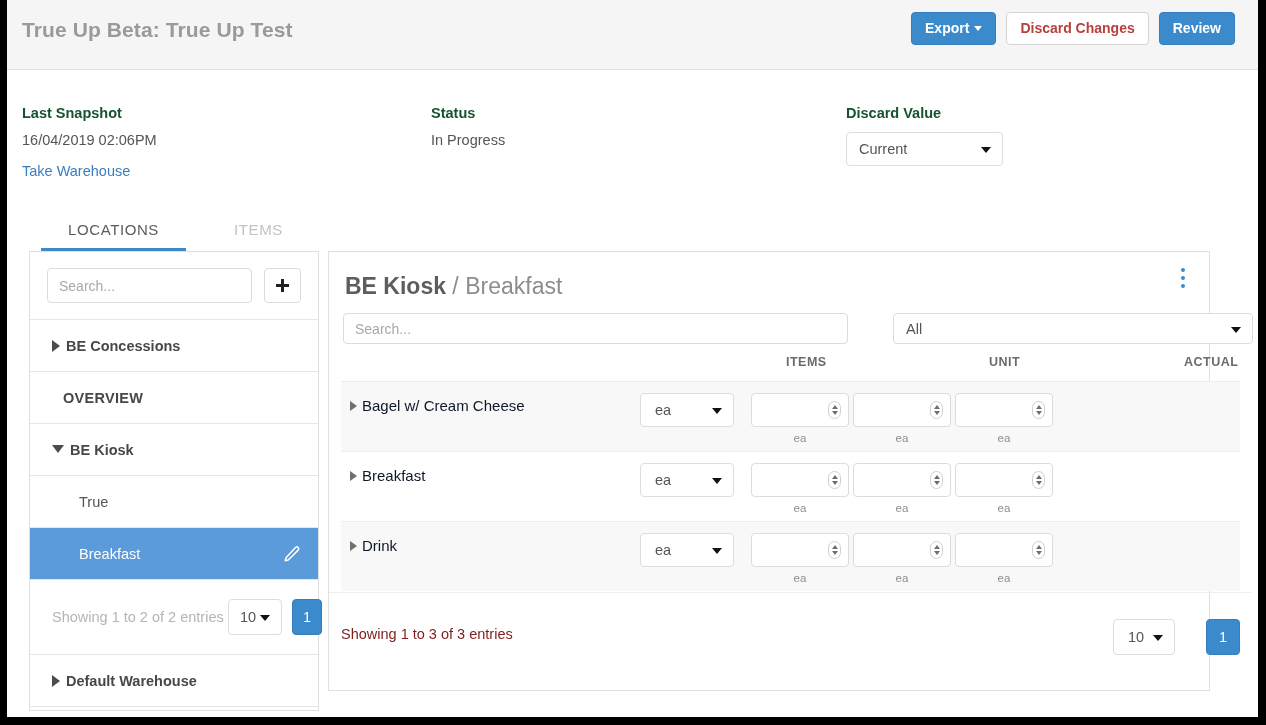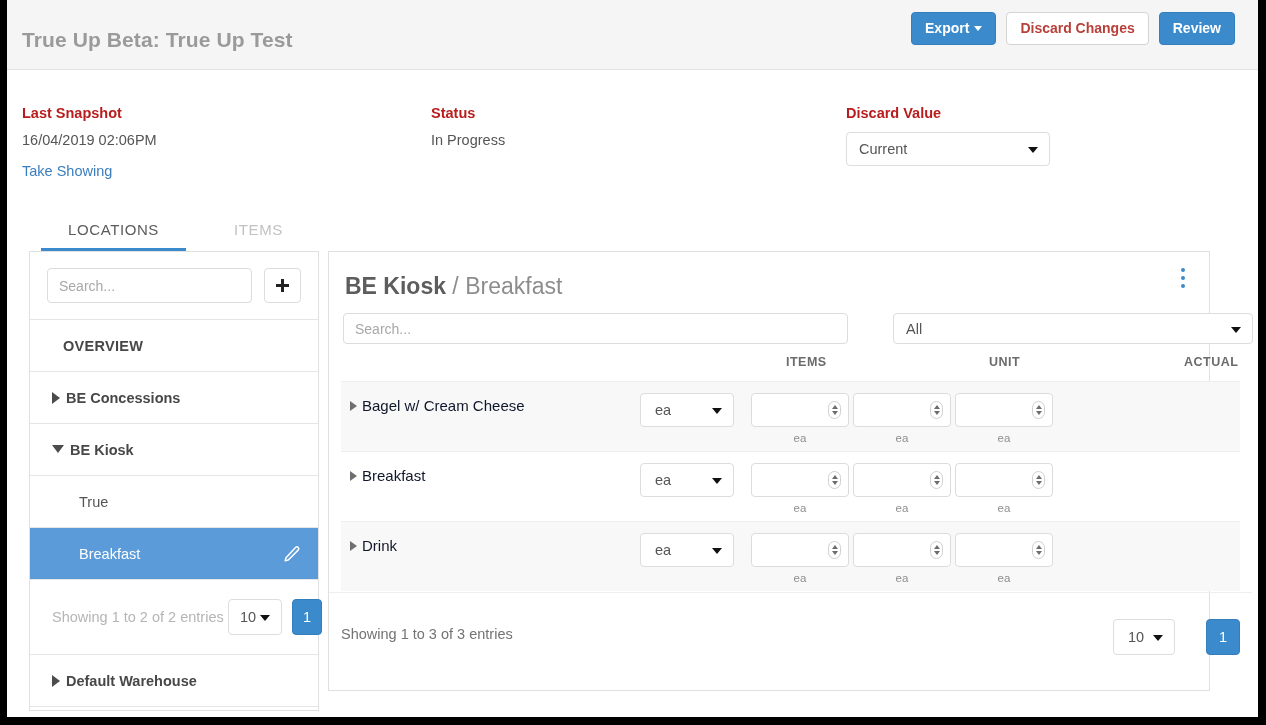--- a/index.html
+++ b/index.html
@@ -25,21 +25,21 @@
   
   #topbar {
     position: relative;
     height: 70px;
     background: #f5f5f5;
     border-bottom: 1px solid #e2e2e2;
   }
   #app-title {
     position: absolute;
     left: 15px;
-    top: 28px;
+    top: 18px;
     font-size: 21px;
     font-weight: bold;
     color: #9a9a9a;
     letter-spacing: 0.1px;
   }
   #topbar-actions {
     position: absolute;
     right: 23px;
     top: 12px;
     display: flex;
@@ -79,21 +79,21 @@
 
   
   #meta {
     position: relative;
     height: 130px;
   }
   .meta-col { position: absolute; top: 35px; }
   .meta-label {
     font-size: 14.5px;
     font-weight: bold;
-    color: #b91c1c;
+    color: #14532d;
     margin-bottom: 11px;
   }
   .meta-value {
     font-size: 14.5px;
     color: #555;
   }
   .meta-link {
     display: block;
     margin-top: 15px;
     font-size: 14.5px;
@@ -119,21 +119,21 @@
     position: absolute;
     right: 11px;
     top: 50%;
     margin-top: -2px;
     width: 0; height: 0;
     border-left: 5px solid transparent;
     border-right: 5px solid transparent;
     border-top: 6px solid #111;
   }
   #default-value-select {
-    width: 204px;
+    width: 157px;
     height: 34px;
     padding-left: 12px;
     margin-top: 3px;
   }
 
   
   #tabs {
     position: absolute;
     left: 34px;
     top: 210px;
@@ -465,21 +465,21 @@
     height: 98px;
     border-top: 1px solid #eeeeee;
     display: flex;
     align-items: center;
   }
   #panel-pg-info {
     position: absolute;
     left: 12px;
     top: 33px;
     font-size: 14.5px;
-    color: #737373;
+    color: #7f1d1d;
   }
   #panel-pg-select {
     position: absolute;
     right: 77px;
     top: 26px;
     width: 62px;
     height: 36px;
     padding-left: 14px;
     font-size: 14.5px;
   }
@@ -502,21 +502,21 @@
       <div class="btn btn-primary"><span>Export</span><i class="caret-dn"></i></div>
       <div class="btn btn-danger-outline">Discard Changes</div>
       <div class="btn btn-primary">Review</div>
     </div>
   </div>
 
   <div id="meta">
     <div class="meta-col" id="col-snapshot">
       <div class="meta-label">Last Snapshot</div>
       <div class="meta-value">16/04/2019 02:06PM</div>
-      <a class="meta-link">Take Showing</a>
+      <a class="meta-link">Take Warehouse</a>
     </div>
     <div class="meta-col" id="col-status">
       <div class="meta-label">Status</div>
       <div class="meta-value">In Progress</div>
     </div>
     <div class="meta-col" id="col-default">
       <div class="meta-label">Discard Value</div>
       <div class="select-box" id="default-value-select">
         <span>Current</span>
         <i class="sel-caret"></i>
@@ -529,27 +529,27 @@
     <div class="tab">ITEMS</div>
   </div>
 
   <div id="sidebar">
 
     <div id="sidebar-search-row">
       <input id="sidebar-search-input" type="text" placeholder="Search..." style="">
       <div id="sidebar-add-button"></div>
     </div>
 
-    <div class="tree-row overview">
-      <span>OVERVIEW</span>
-    </div>
-
     <div class="tree-row group">
       <i class="tri right"></i>
       <span>BE Concessions</span>
+    </div>
+
+    <div class="tree-row overview">
+      <span>OVERVIEW</span>
     </div>
 
     <div class="tree-row group">
       <i class="tri down"></i>
       <span>BE Kiosk</span>
     </div>
 
     <div class="tree-row child">
       <span>True</span>
     </div>

